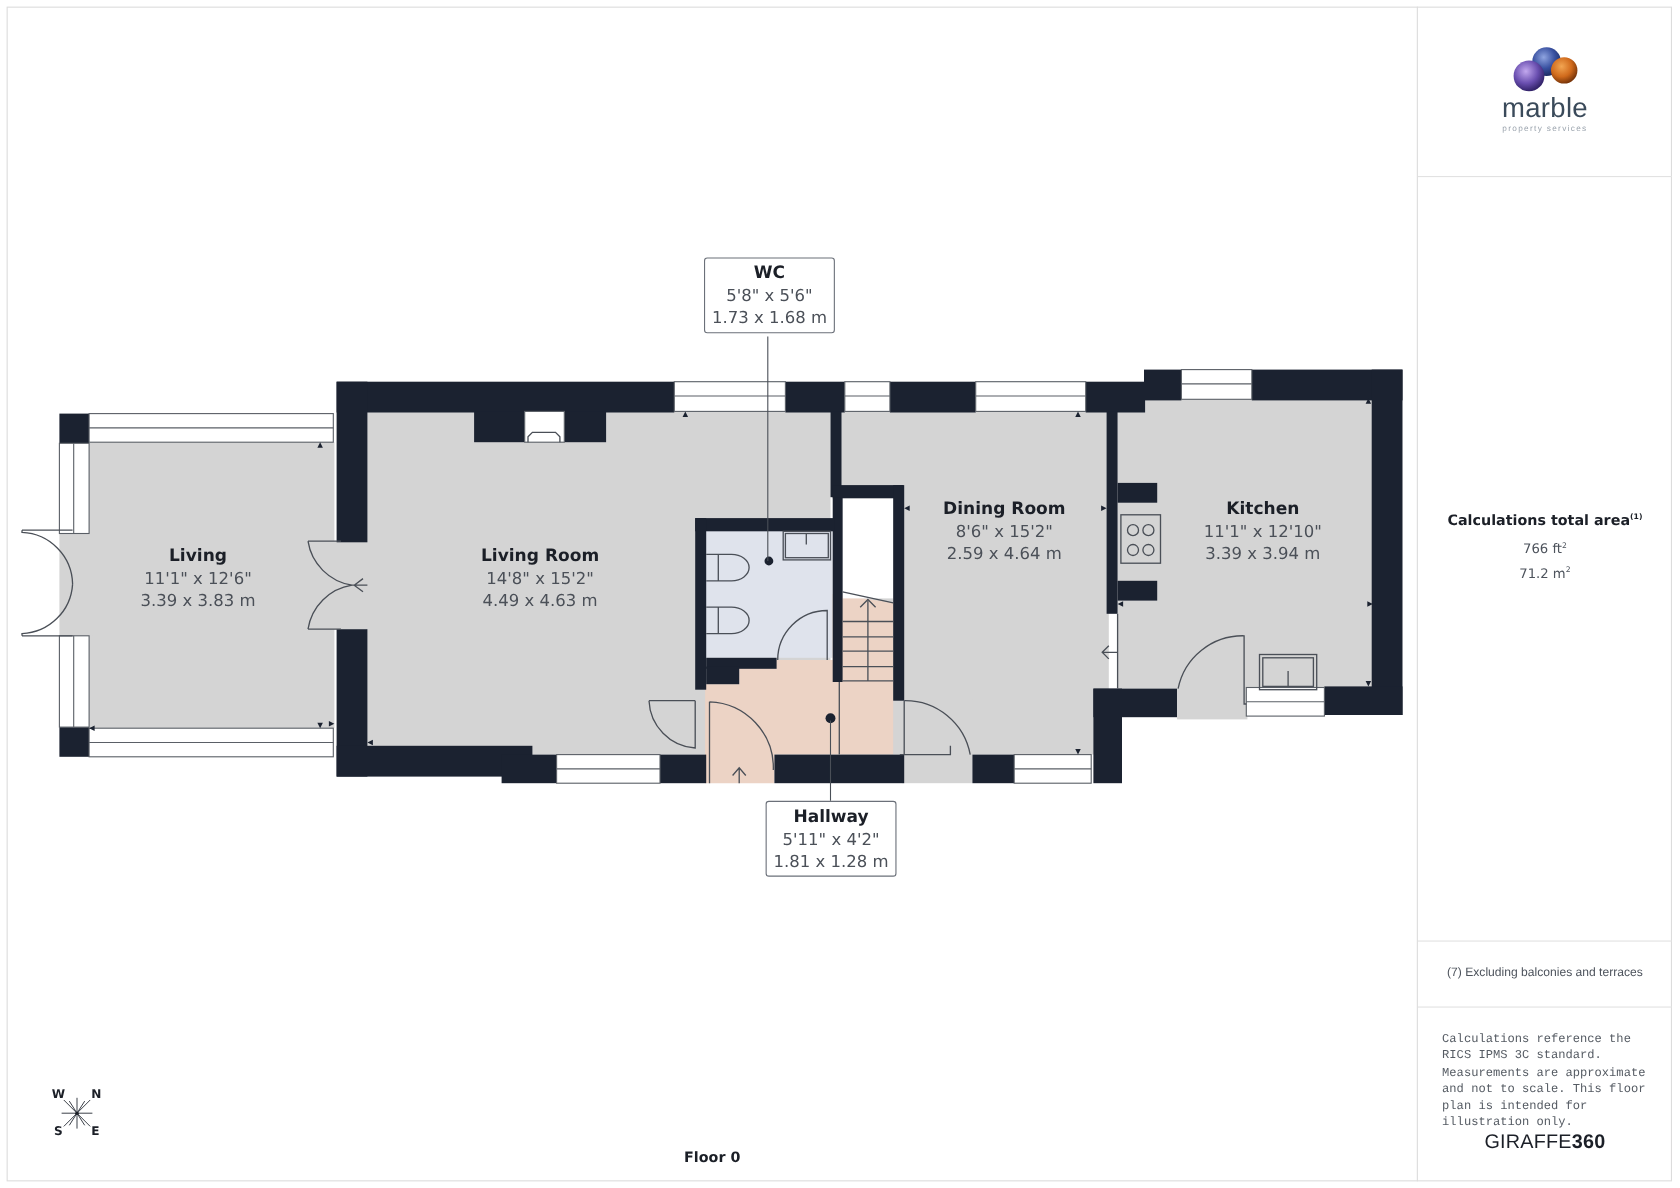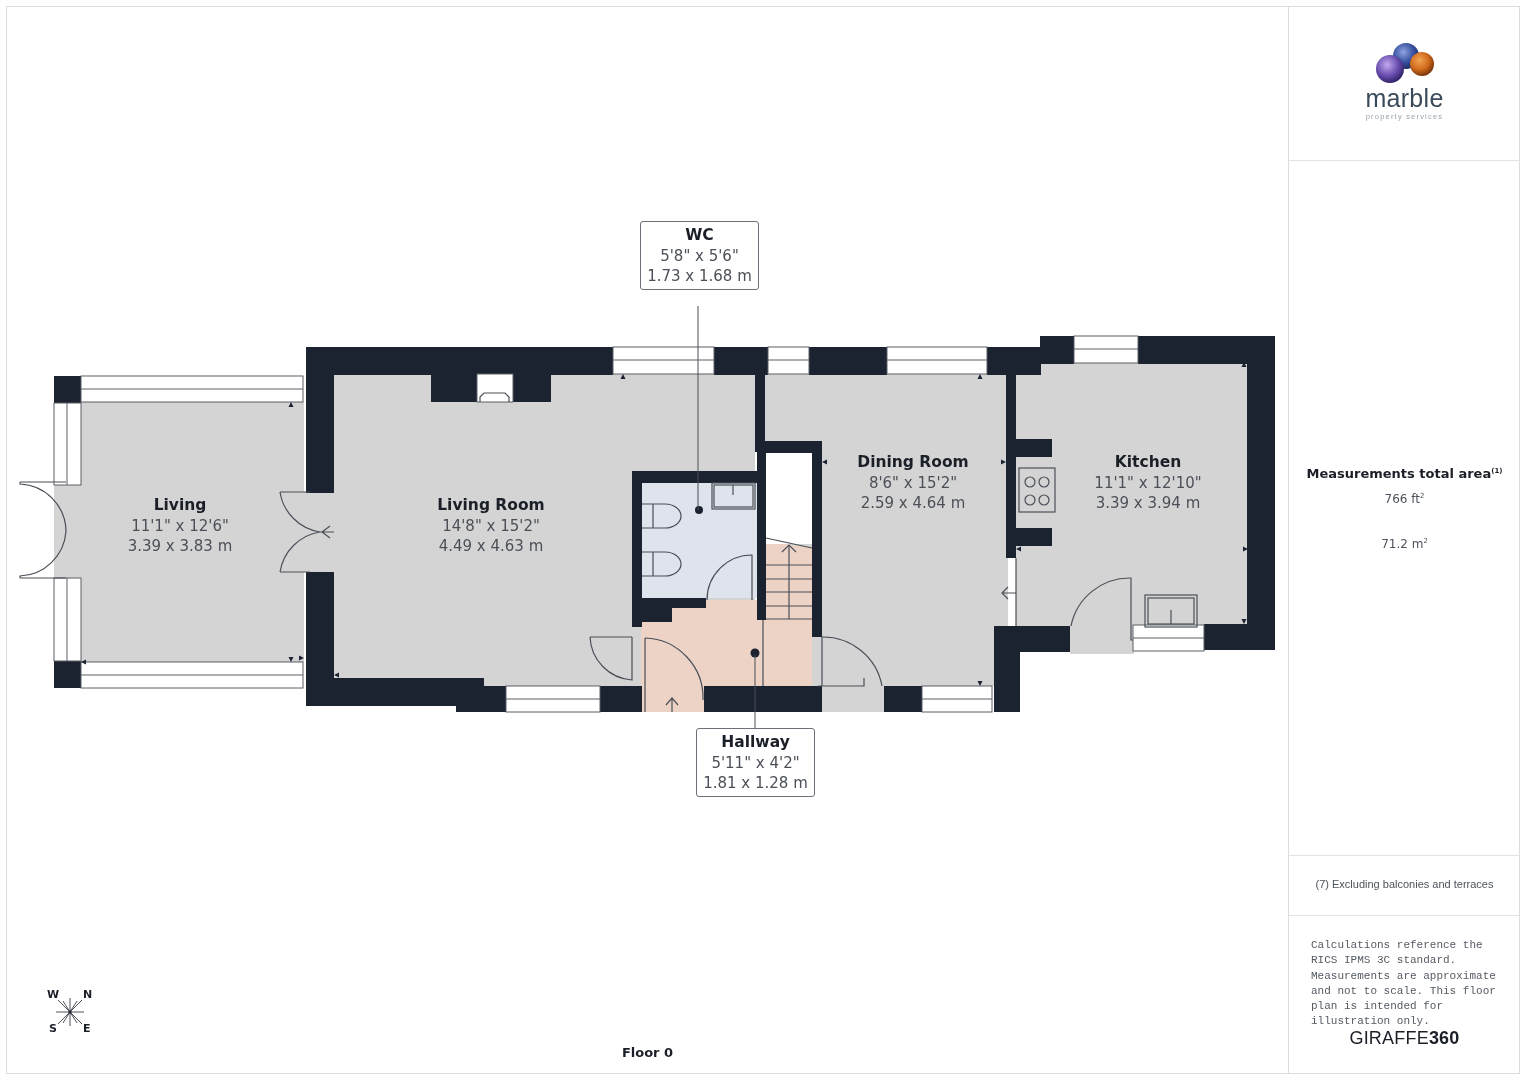--- a/index.html
+++ b/index.html
@@ -219,21 +219,21 @@
   <div class="room-name">Dining Room</div>
   <div class="room-dim">8'6" x 15'2"</div>
   <div class="room-dim">2.59 x 4.64 m</div>
 </div>
 <div class="room-label" style="left:1148px; top:452px;">
   <div class="room-name">Kitchen</div>
   <div class="room-dim">11'1" x 12'10"</div>
   <div class="room-dim">3.39 x 3.94 m</div>
 </div>
 
-<div class="label-box" style="left:640px; top:221px; width:119px; height:69px; padding-top:3px;">
+<div class="label-box" style="left:640px; top:234px; width:119px; height:69px; padding-top:3px;">
   <div class="room-name">WC</div>
   <div class="room-dim">5'8" x 5'6"</div>
   <div class="room-dim">1.73 x 1.68 m</div>
 </div>
 <div class="label-box" style="left:696px; top:728px; width:119px; height:69px; padding-top:3px;">
   <div class="room-name">Hallway</div>
   <div class="room-dim">5'11" x 4'2"</div>
   <div class="room-dim">1.81 x 1.28 m</div>
 </div>
 
@@ -281,26 +281,26 @@
       <circle cx="57" cy="22" r="12" fill="url(#gOrange)"></circle>
       <circle cx="25" cy="27" r="14" fill="url(#gPurple)"></circle>
     </svg>
   </div>
   <div class="logo-word">marble</div>
   <div class="logo-sub">property services</div>
 
   <div class="sb-sep" style="top:154px;"></div>
 
   <div class="area-title">
-    <span>Measurements total area</span><sup>(1)</sup>
+    <span>Calculations total area</span><sup>(1)</sup>
   </div>
   <div class="area-val" style="top:486px;">
     <span>766 ft</span><sup>2</sup>
   </div>
-  <div class="area-val" style="top:531px;">
+  <div class="area-val" style="top:508px;">
     <span>71.2 m</span><sup>2</sup>
   </div>
 
   <div class="sb-sep" style="top:849px;"></div>
   <div class="footnote">(7) Excluding balconies and terraces</div>
   <div class="sb-sep" style="top:909px;"></div>
 
   <div class="disclaimer">Calculations reference the RICS IPMS 3C standard. Measurements are approximate and not to scale. This floor plan is intended for illustration only.</div>
   <div class="brand">
     <span>GIRAFFE</span><b>360</b>

